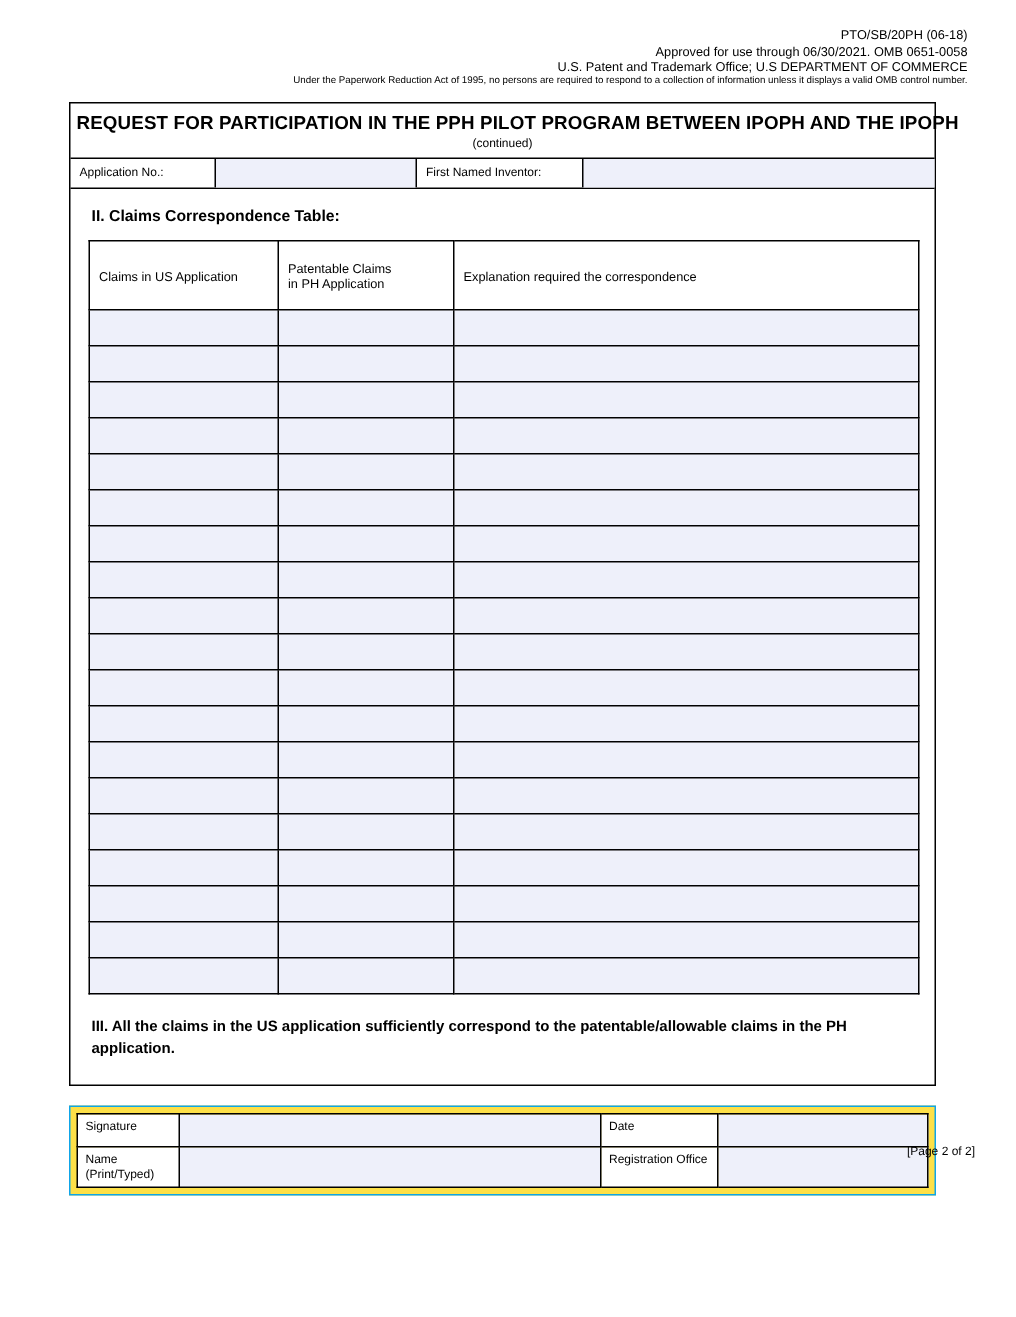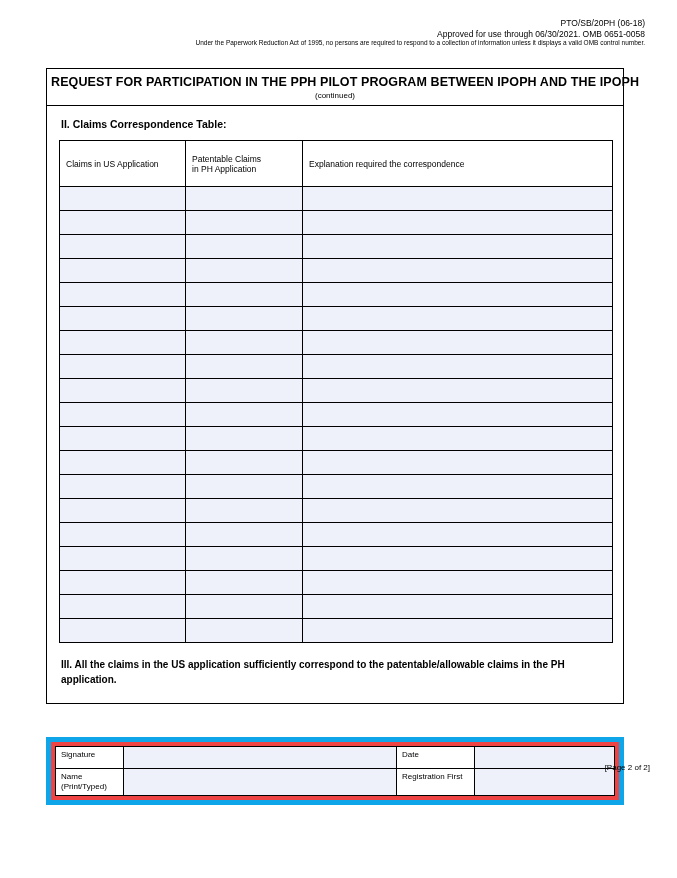--- a/index.html
+++ b/index.html
@@ -128,23 +128,23 @@
     line-height: 1.5;
     padding: 14px 16px 16px 14px;
   }
 
   
   .sig-frame {
     position: absolute;
     top: 737px;
     left: 46px;
     width: 578px;
-    border: 5px solid #0ea5e9;
-    box-sizing: border-box;
-    background: #ef4444;
+    border: 1px solid #0ea5e9;
+    box-sizing: border-box;
+    background: #fde047;
     padding: 4px;
   }
   table.sig {
     border-collapse: collapse;
     width: 100%;
     table-layout: fixed;
   }
   table.sig td {
     border: 1px solid #000;
     font-size: 8px;
@@ -170,30 +170,37 @@
   }
 </style>
 </head>
 <body>
 
 <div class="page">
 
   <div class="header">
     <div class="line1">PTO/SB/20PH (06-18)</div>
     <div class="line2">Approved for use through 06/30/2021. OMB 0651-0058</div>
+    <div class="line3">U.S. Patent and Trademark Office; U.S DEPARTMENT OF COMMERCE</div>
     <div class="line4">Under the Paperwork Reduction Act of 1995, no persons are required to respond to a collection of information unless it displays a valid OMB control number.</div>
   </div>
 
   <div class="frame">
 
     <div class="title-box">
       <div class="title-main"><span>REQUEST</span> <span>FOR</span> <span>PARTICIPATION</span> <span>IN</span> <span>THE</span> <span>PPH</span> <span>PILOT</span> <span>PROGRAM</span> <span>BETWEEN</span> <span>IPOPH</span> <span>AND</span> <span>THE</span> <span>IPOPH</span></div>
       <div class="title-sub">(continued)</div>
     </div>
 
+    <div class="app-row">
+      <div class="cell-label app-no-label">Application No.:</div>
+      <div class="cell-fill app-no-fill"></div>
+      <div class="cell-label inventor-label">First Named Inventor:</div>
+      <div class="cell-fill inventor-fill"></div>
+    </div>
 
     <div class="section-title">II.  Claims Correspondence Table:</div>
 
     <div class="claims-wrap">
       <table class="claims">
         <thead>
           <tr>
             <td class="col1">Claims in US Application</td>
             <td class="col2">
               <span>Patentable Claims</span><br>
@@ -313,21 +320,21 @@
         <td class="sig-fill"></td>
         <td class="date-label">Date</td>
         <td class="date-fill"></td>
       </tr>
       <tr>
         <td class="name-label">
           <span>Name</span><br>
           <span>(Print/Typed)</span>
         </td>
         <td class="sig-fill"></td>
-        <td class="reg-label" colspan="1">Registration First</td>
+        <td class="reg-label" colspan="1">Registration Office</td>
         <td class="reg-fill"></td>
       </tr>
     </tbody>
       </table>
   </div>
 
   <div class="footer">[Page 2 of 2]</div>
 </div>
 
 </body></html>

